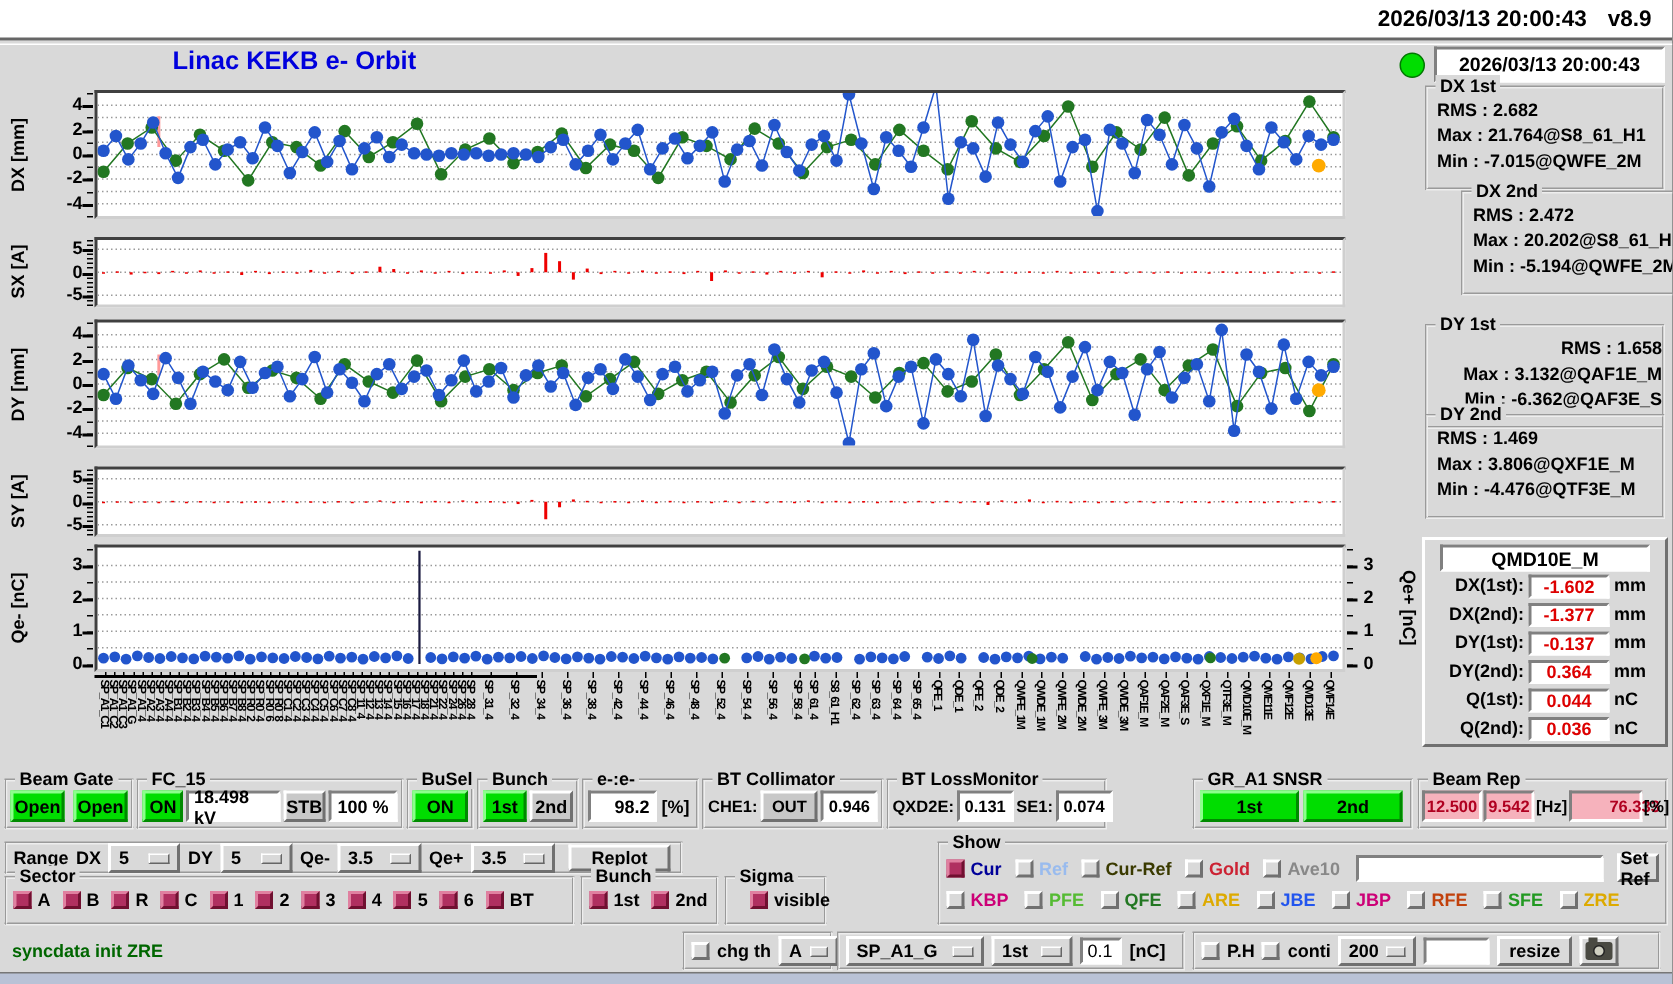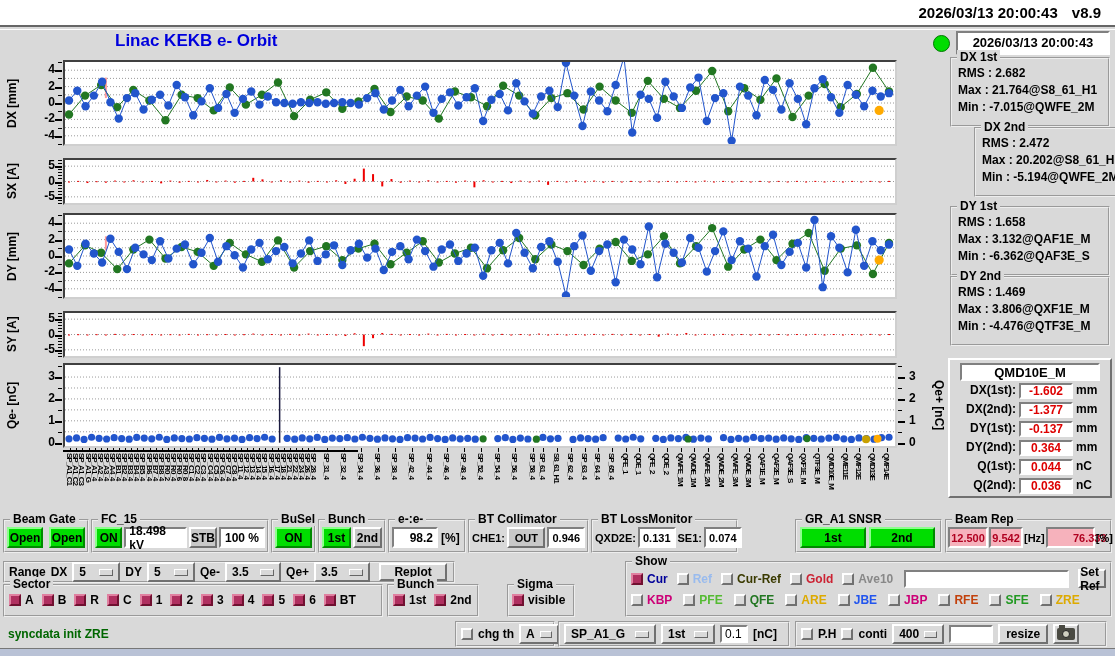--- a/index.html
+++ b/index.html
@@ -1021,21 +1021,21 @@
         </div>
       </div>
       <div class="statbox" style="top: 127px; margin-left: 24px;">
         <span class="gb-title">DX 2nd</span>
         <div style="padding-top: 6px;">
           <div class="statline">RMS :  2.472</div>
           <div class="statline">Max :  20.202@S8_61_H1</div>
           <div class="statline">Min :  -5.194@QWFE_2M</div>
         </div>
       </div>
-      <div class="statbox" style="top: 206px;">
+      <div class="statbox" style="top: 216px; text-align: right;">
         <span class="gb-title">DY 1st</span>
         <div style="padding-top: 6px;">
           <div class="statline">RMS :  1.658</div>
           <div class="statline">Max :  3.132@QAF1E_M</div>
           <div class="statline">Min :  -6.362@QAF3E_S</div>
         </div>
       </div>
       <div class="statbox" style="top: 276px;">
         <span class="gb-title">DY 2nd</span>
         <div style="padding-top: 6px;">
@@ -1243,21 +1243,21 @@
         <span class="cbi">
           <span class="cb on"></span>
           <span style="color: rgb(0, 0, 0);">1st</span>
         </span>
         <span class="cbi">
           <span class="cb on"></span>
           <span style="color: rgb(0, 0, 0);">2nd</span>
         </span>
       </div>
   </div>
-  <div class="gb" style="left:507px;top:584px;width:68px;height:33px;">
+  <div class="gb" style="left:483px;top:584px;width:68px;height:33px;padding-left:12px;">
     <span class="gb-title">Sigma</span>
     <div class="row" id="sigma-items" style="gap:6px;padding:7px 3px 0 3px;">
         <span class="cbi">
           <span class="cb on"></span>
           <span style="color: rgb(0, 0, 0);">visible</span>
         </span>
       </div>
   </div>
 
   <div class="gb" style="left:625px;top:561px;width:487px;height:56px;">
@@ -1349,21 +1349,21 @@
     <input class="field" style="width: 28px; height: 18px; font-weight: normal;" value="0.1">
     <span class="lbl">[nC]</span>
   </div>
 
   <div class="sb-panel" style="left:795px;width:312px;">
     <span class="cb"></span>
     <span class="lbl">P.H</span>
     <span class="cb"></span>
     <span class="lbl">conti</span>
     <span class="dd" style="width:52px;">
-        <span>400</span>
+        <span>200</span>
         <span class="dd-dash"></span>
       </span>
     <input class="field" style="width: 44px; height: 18px;" value="">
     <span class="btn" style="width:50px;height:20px;">resize</span>
     <span class="btn cam">
         <span class="cam-body"></span>
       </span>
   </div>
 
   <div class="bottom-strip"></div>

